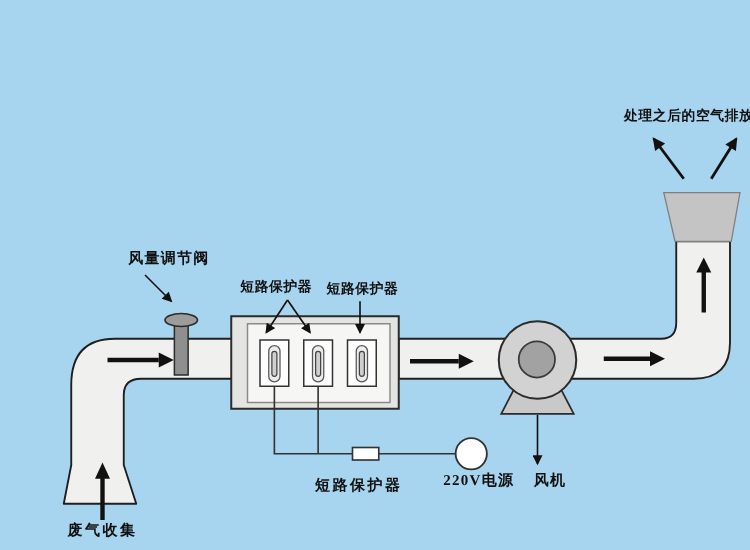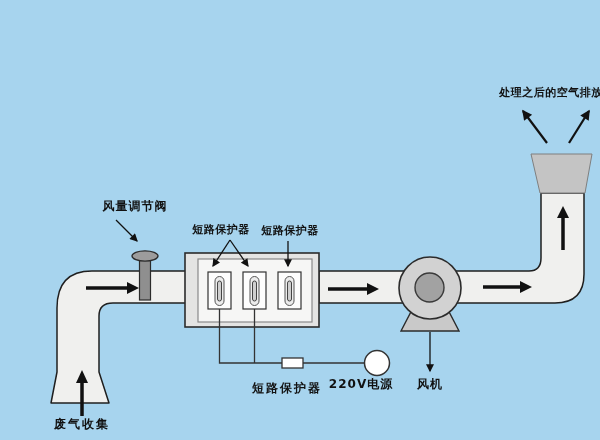--- a/index.html
+++ b/index.html
@@ -109,16 +109,16 @@
       <line x1="430" y1="332" x2="430" y2="371" marker-end="url(#ah-s)"></line>
     </g>
   </svg>
 
   <div class="lbl" style="left:116px;top:200px;margin-left:19px;">风量调节阀</div>
   <div class="lbl small" style="left:221px;top:224px;">短路保护器</div>
   <div class="lbl small" style="left:290px;top:225px;">短路保护器</div>
   <div class="lbl small" style="left:551px;top:87px;">处理之后的空气排放</div>
   <div class="lbl spaced" style="left:82px;top:418px;">废气收集</div>
   <div class="lbl spaced" style="left:287px;top:382px;">短路保护器</div>
-  <div class="lbl" style="left:361px;top:378px;">220V电源</div>
-  <div class="lbl" style="left:430px;top:378px;text-align:center;">风机</div>
+  <div class="lbl" style="left:383px;top:378px;font-family:Liberation Serif, serif;">220V电源</div>
+  <div class="lbl" style="left:440px;top:378px;text-align:center;">风机</div>
 
 </div>
 
 </body></html>

